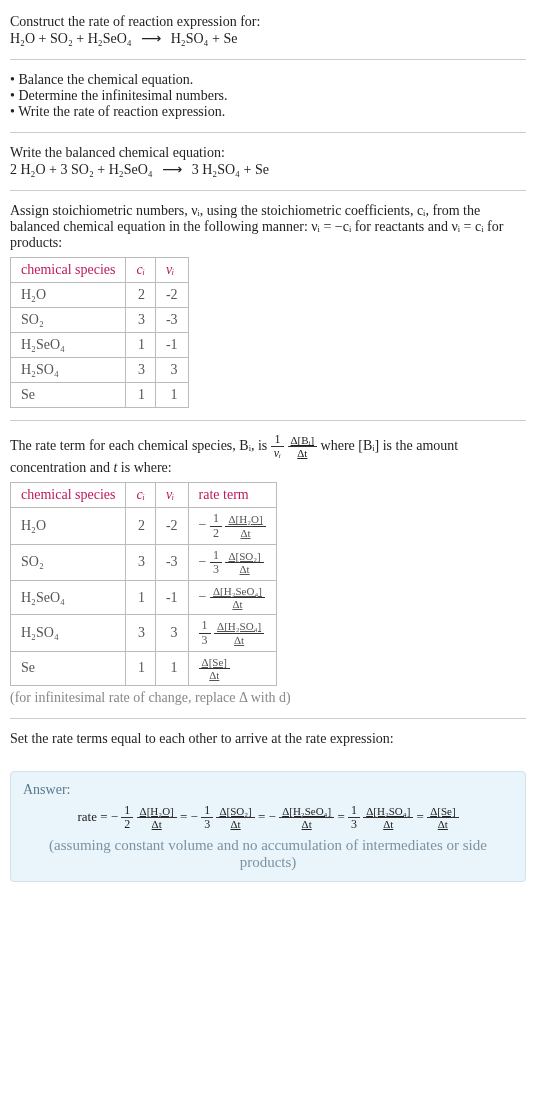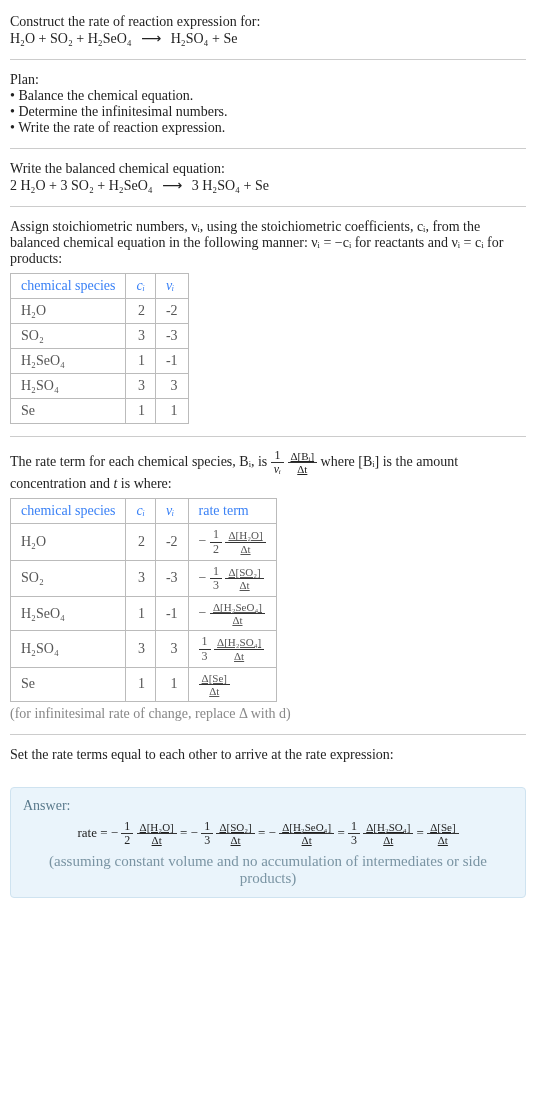--- a/index.html
+++ b/index.html
@@ -20,21 +20,21 @@
     border-collapse: collapse;
     margin-top: 6px;
   }
   table.stoich th, table.stoich td {
     border: 1px solid #bbb;
     padding: 4px 10px;
     text-align: left;
     font-weight: normal;
     color: #555;
   }
-  table.stoich th { background: #fff; color: #3b82f6; font-family: Liberation Serif, serif; }
+  table.stoich th { background: #fff; color: #be185d; font-family: Liberation Serif, serif; }
   table.stoich td.num { text-align: right; }
   .small-note {
     font-size: 14px;
     color: #888;
     margin-top: 4px;
   }
   .frac {
     display: inline-block;
     vertical-align: middle;
     text-align: center;
@@ -69,21 +69,20 @@
   <div>Construct the rate of reaction expression for:</div>
   <div class="eq">
     <span>H₂O + SO₂ + H₂SeO₄</span>
     <span class="arrow">⟶</span>
     <span>H₂SO₄ + Se</span>
   </div>
 </div>
 <hr class="hr">
 
 <div class="section">
-  <div>Plan:</div>
   <div>• <span>Balance the chemical equation.</span></div>
   <div>• <span>Determine the infinitesimal numbers.</span></div>
   <div>• <span>Write the rate of reaction expression.</span></div>
 </div>
 <hr class="hr">
 
 <div class="section">
   <div>Write the balanced chemical equation:</div>
   <div class="eq">
     <span>2 H₂O + 3 SO₂ + H₂SeO₄</span>

